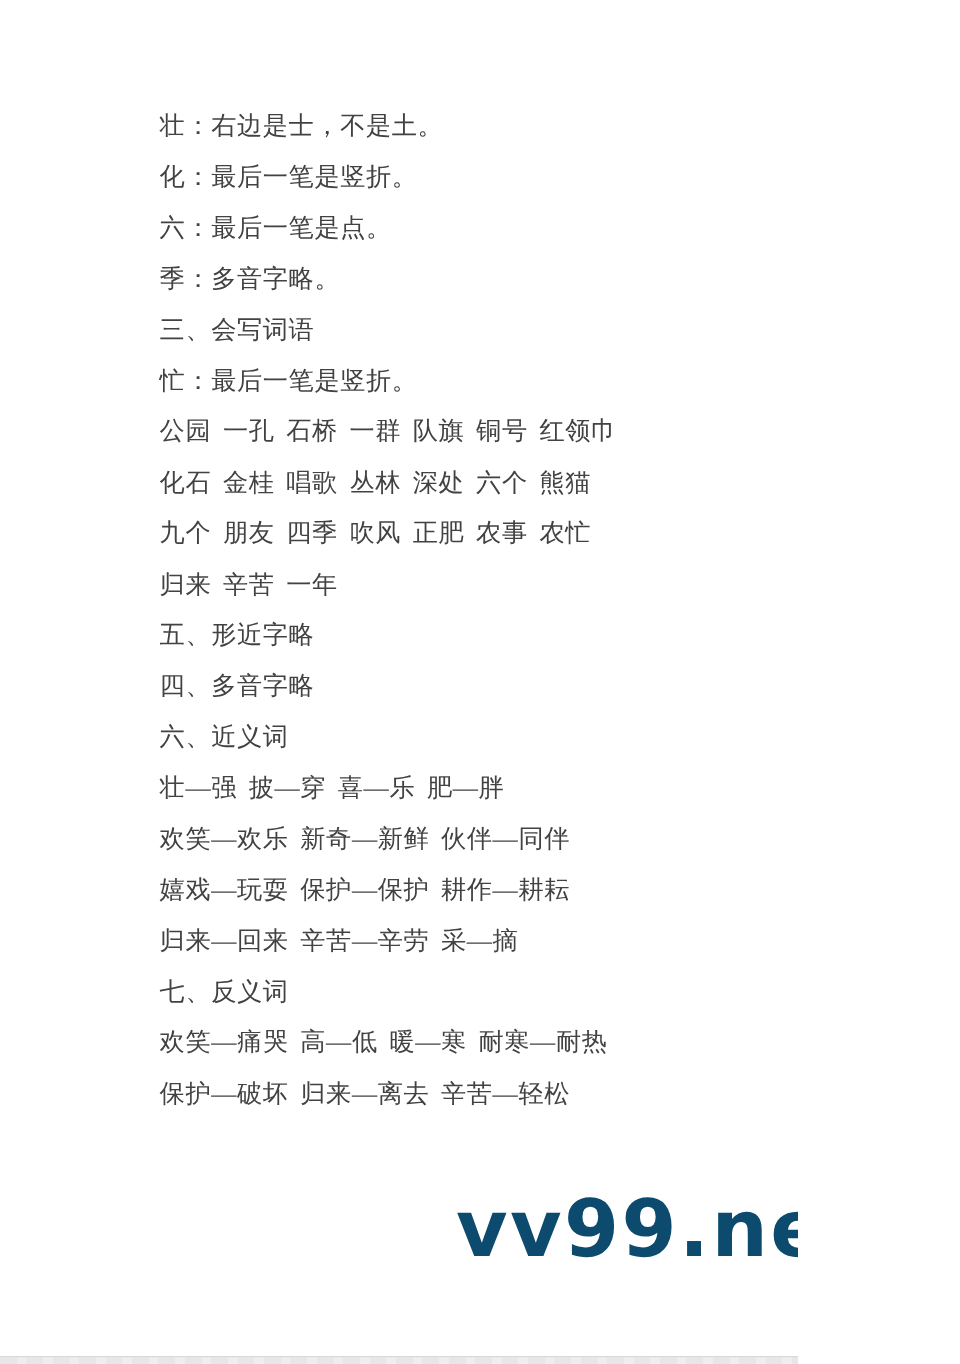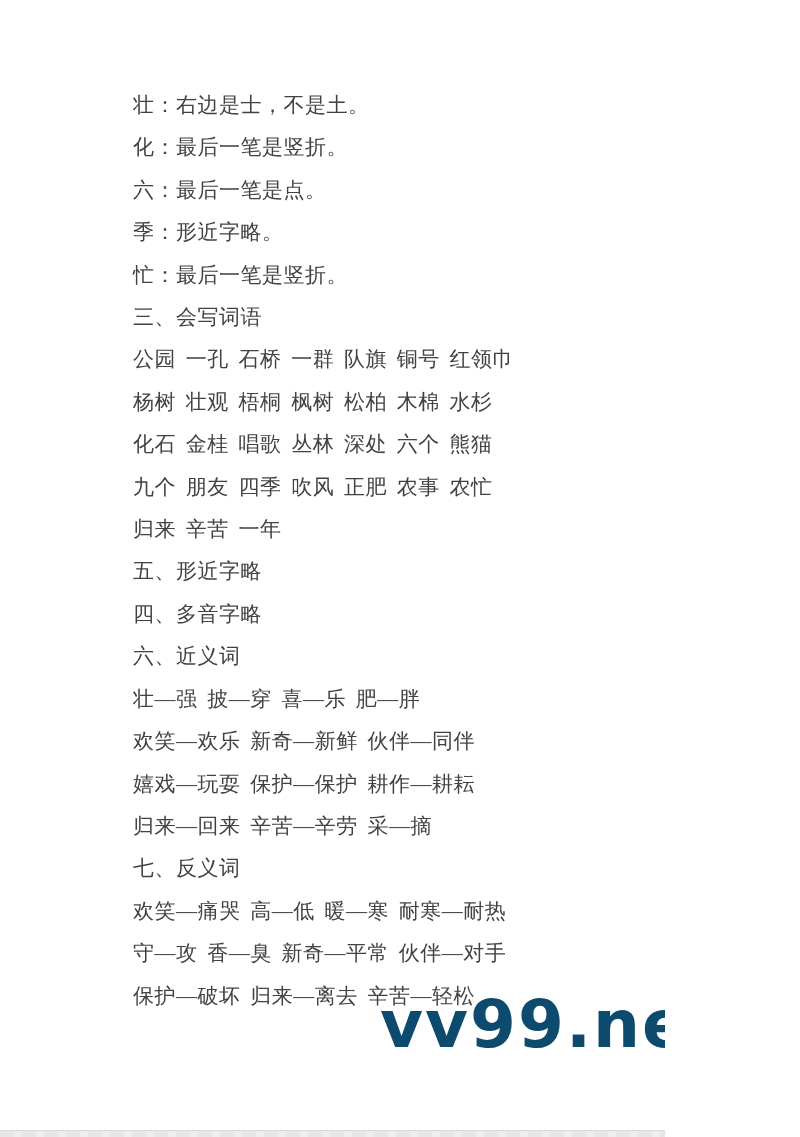--- a/index.html
+++ b/index.html
@@ -75,42 +75,40 @@
 </style>
 </head>
 <body>
 
 <div class="page">
 
   <div class="content">
     <p>壮：右边是士，不是土。</p>
     <p>化：最后一笔是竖折。</p>
     <p>六：最后一笔是点。</p>
-    <p>季：形近字略。</p>
+    <p>季：多音字略。</p>
+    <p>三、会写词语</p>
+
     <p>忙：最后一笔是竖折。</p>
-
-    <p>三、会写词语</p>
     <p>公园 一孔 石桥 一群 队旗 铜号 红领巾</p>
-    <p>杨树 壮观 梧桐 枫树 松柏 木棉 水杉</p>
     <p>化石 金桂 唱歌 丛林 深处 六个 熊猫</p>
     <p>九个 朋友 四季 吹风 正肥 农事 农忙</p>
     <p>归来 辛苦 一年</p>
 
     <p>五、形近字略</p>
     <p>四、多音字略</p>
 
     <p>六、近义词</p>
     <p>壮—强 披—穿 喜—乐 肥—胖</p>
     <p>欢笑—欢乐 新奇—新鲜 伙伴—同伴</p>
     <p>嬉戏—玩耍 保护—保护 耕作—耕耘</p>
     <p>归来—回来 辛苦—辛劳 采—摘</p>
 
     <p>七、反义词</p>
     <p>欢笑—痛哭 高—低 暖—寒 耐寒—耐热</p>
-    <p>守—攻 香—臭 新奇—平常 伙伴—对手</p>
     <p>保护—破坏 归来—离去 辛苦—轻松</p>
   </div>
 
   <div class="watermark">vv99.net</div>
 
   <div class="right-gutter"></div>
   <div class="right-edge"></div>
   <div class="bottom-edge"></div>
 
 </div>

